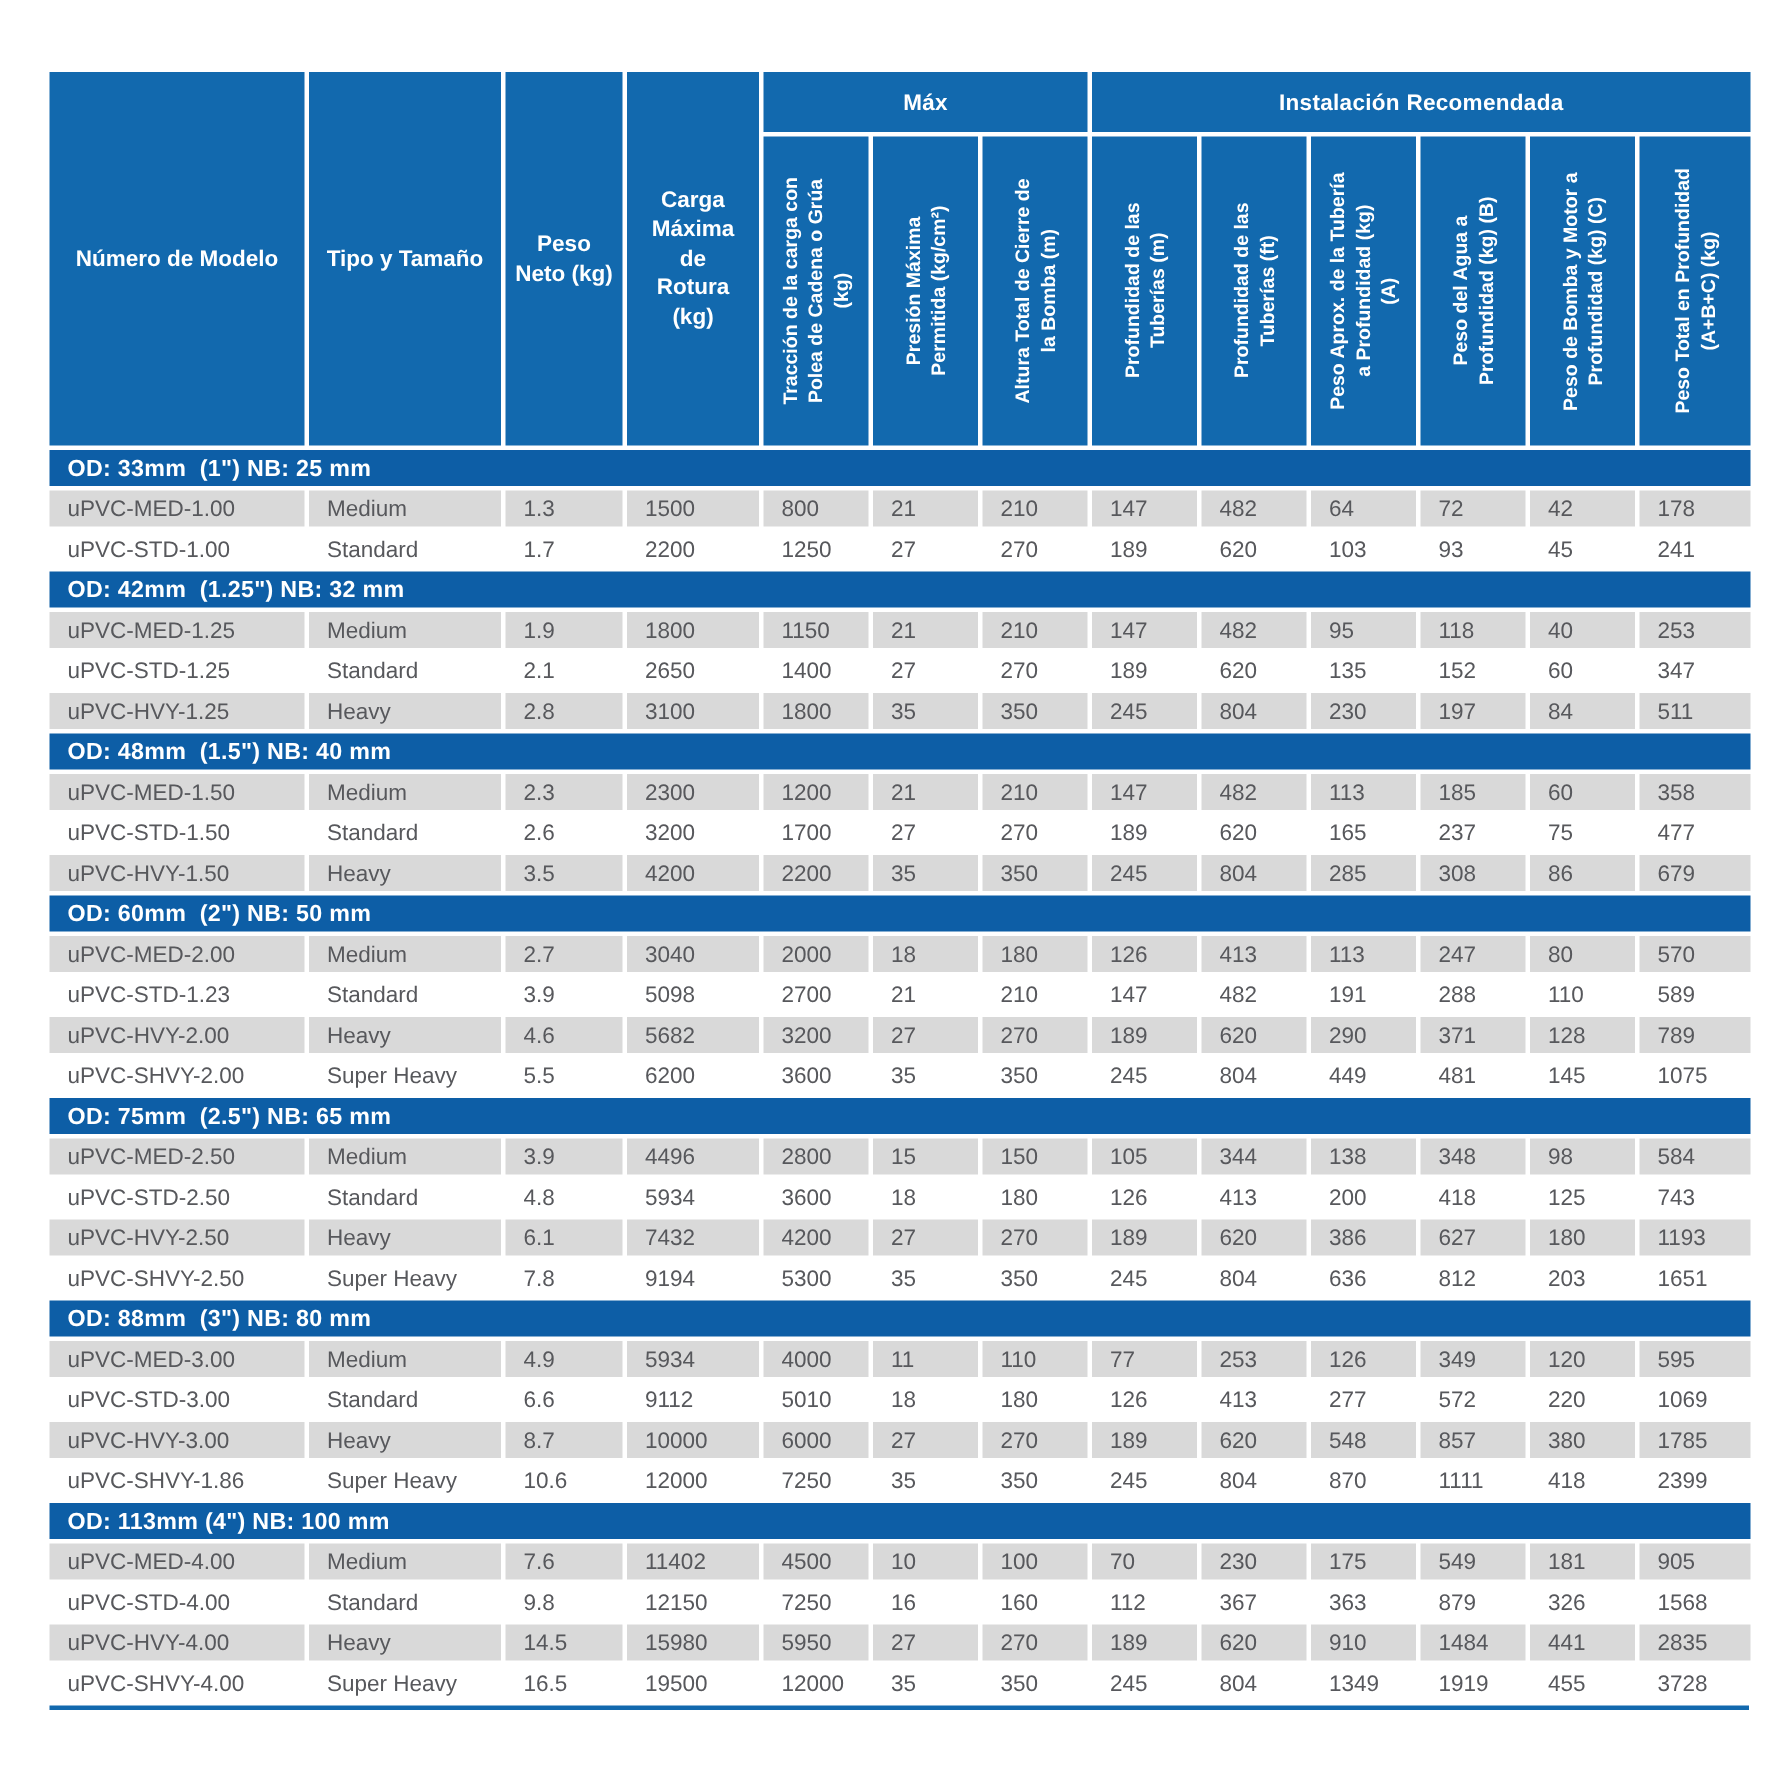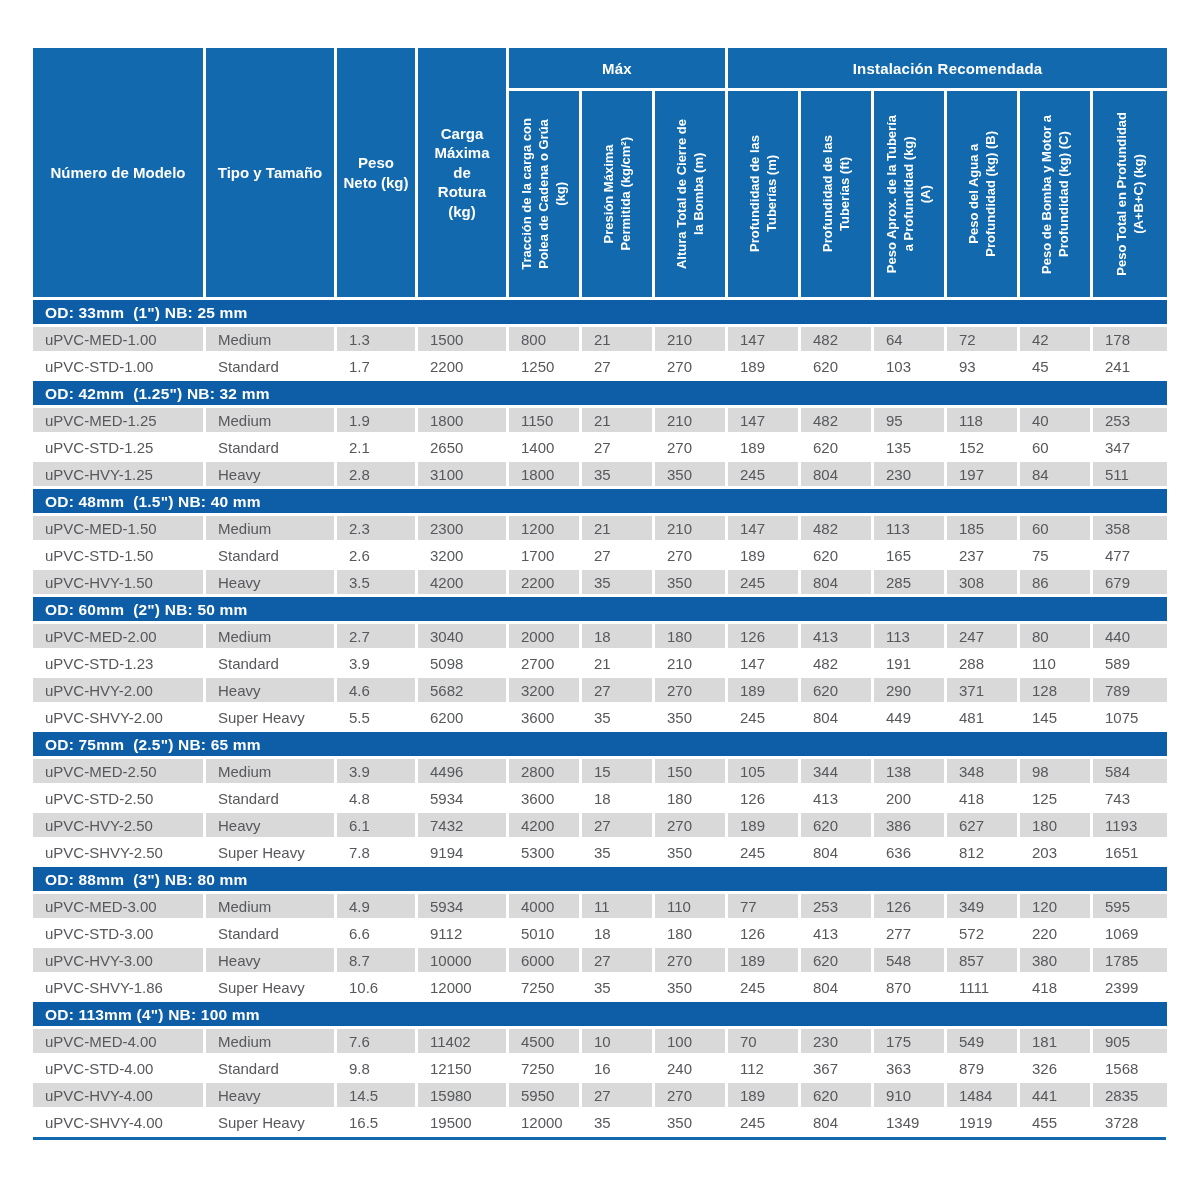--- a/index.html
+++ b/index.html
@@ -273,21 +273,21 @@
           <td>2.7</td>
           <td>3040</td>
           <td>2000</td>
           <td>18</td>
           <td>180</td>
           <td>126</td>
           <td>413</td>
           <td>113</td>
           <td>247</td>
           <td>80</td>
-          <td>440</td>
+          <td>570</td>
         </tr>
         <tr class="white">
           <td>uPVC-STD-1.23</td>
           <td>Standard</td>
           <td>3.9</td>
           <td>5098</td>
           <td>2700</td>
           <td>21</td>
           <td>210</td>
           <td>147</td>
@@ -471,21 +471,21 @@
           <td>181</td>
           <td>905</td>
         </tr>
         <tr class="white">
           <td>uPVC-STD-4.00</td>
           <td>Standard</td>
           <td>9.8</td>
           <td>12150</td>
           <td>7250</td>
           <td>16</td>
-          <td>240</td>
+          <td>160</td>
           <td>112</td>
           <td>367</td>
           <td>363</td>
           <td>879</td>
           <td>326</td>
           <td>1568</td>
         </tr>
         <tr class="gray">
           <td>uPVC-HVY-4.00</td>
           <td>Heavy</td>

